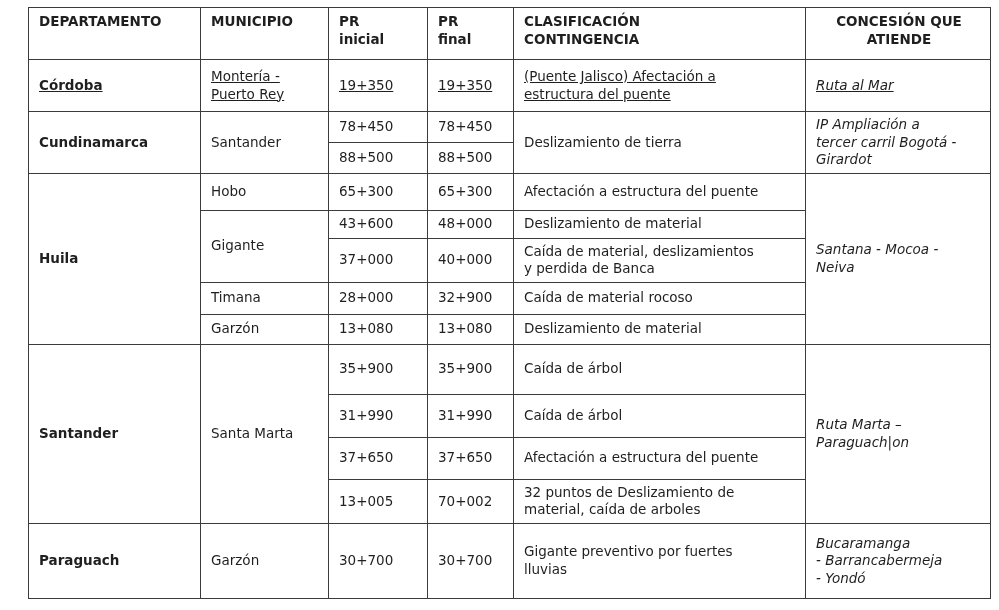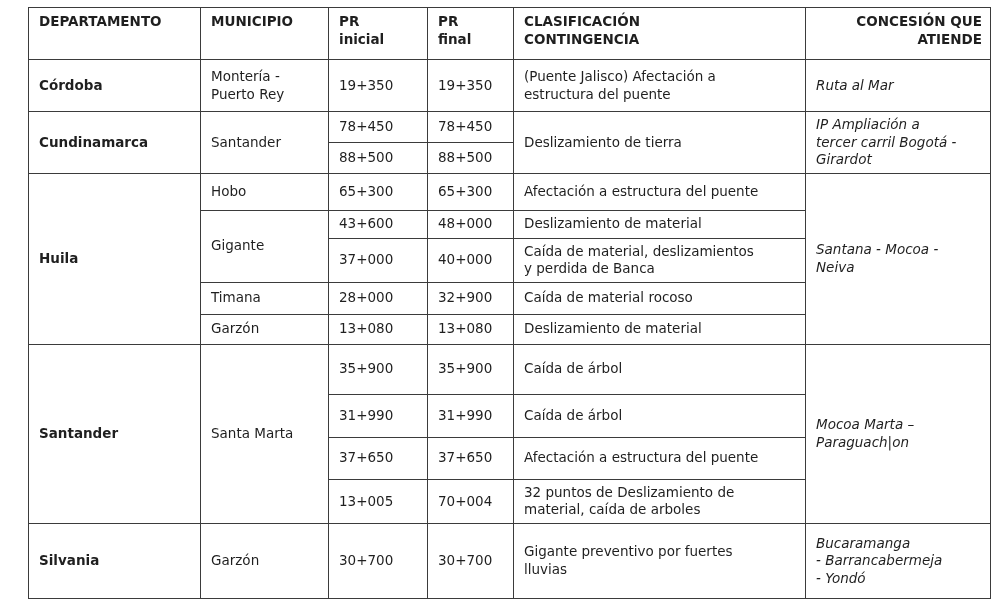--- a/index.html
+++ b/index.html
@@ -32,24 +32,24 @@
     text-align: left;
     white-space: pre-line;
     overflow: hidden;
   }
   thead th {
     font-weight: bold;
     vertical-align: top;
     padding-top: 5px;
     height: 52px;
   }
-  thead th.center { text-align: right; }
+  thead th.center { text-align: center; }
   td.dep { font-weight: bold; }
   td.conc { font-style: italic; }
-  tr.r-cordoba   { height: 52px; }
+  tr.r-cordoba   { height: 52px; text-decoration: underline; }
   tr.r-cund1     { height: 27px; }
   tr.r-cund2     { height: 27px; }
   tr.r-huila1    { height: 37px; }
   tr.r-huila2    { height: 28px; }
   tr.r-huila3    { height: 43px; }
   tr.r-huila4    { height: 32px; }
   tr.r-huila5    { height: 30px; }
   tr.r-mag1      { height: 50px; }
   tr.r-mag2      { height: 43px; }
   tr.r-mag3      { height: 42px; }
@@ -144,42 +144,42 @@
         <td>13+080</td>
         <td>Deslizamiento de material</td>
       </tr>
 
       <tr class="r-mag1">
         <td class="dep" rowspan="4">Santander</td>
         <td rowspan="4">Santa Marta</td>
         <td>35+900</td>
         <td>35+900</td>
         <td>Caída de árbol</td>
-        <td class="conc" rowspan="4">Mocoa Marta –
+        <td class="conc" rowspan="4">Ruta Marta –
 Paraguach|on</td>
       </tr>
       <tr class="r-mag2">
         <td>31+990</td>
         <td>31+990</td>
         <td>Caída de árbol</td>
       </tr>
       <tr class="r-mag3">
         <td>37+650</td>
         <td>37+650</td>
         <td>Afectación a estructura del puente</td>
       </tr>
       <tr class="r-mag4">
         <td>13+005</td>
-        <td>70+004</td>
+        <td>70+002</td>
         <td>32 puntos de Deslizamiento de
 material, caída de arboles</td>
       </tr>
 
       <tr class="r-santander">
-        <td class="dep">Silvania</td>
+        <td class="dep">Paraguach</td>
         <td>Garzón</td>
         <td>30+700</td>
         <td>30+700</td>
         <td>Gigante preventivo por fuertes
 lluvias</td>
         <td class="conc">Bucaramanga
 - Barrancabermeja
 - Yondó</td>
       </tr>
     </tbody>

